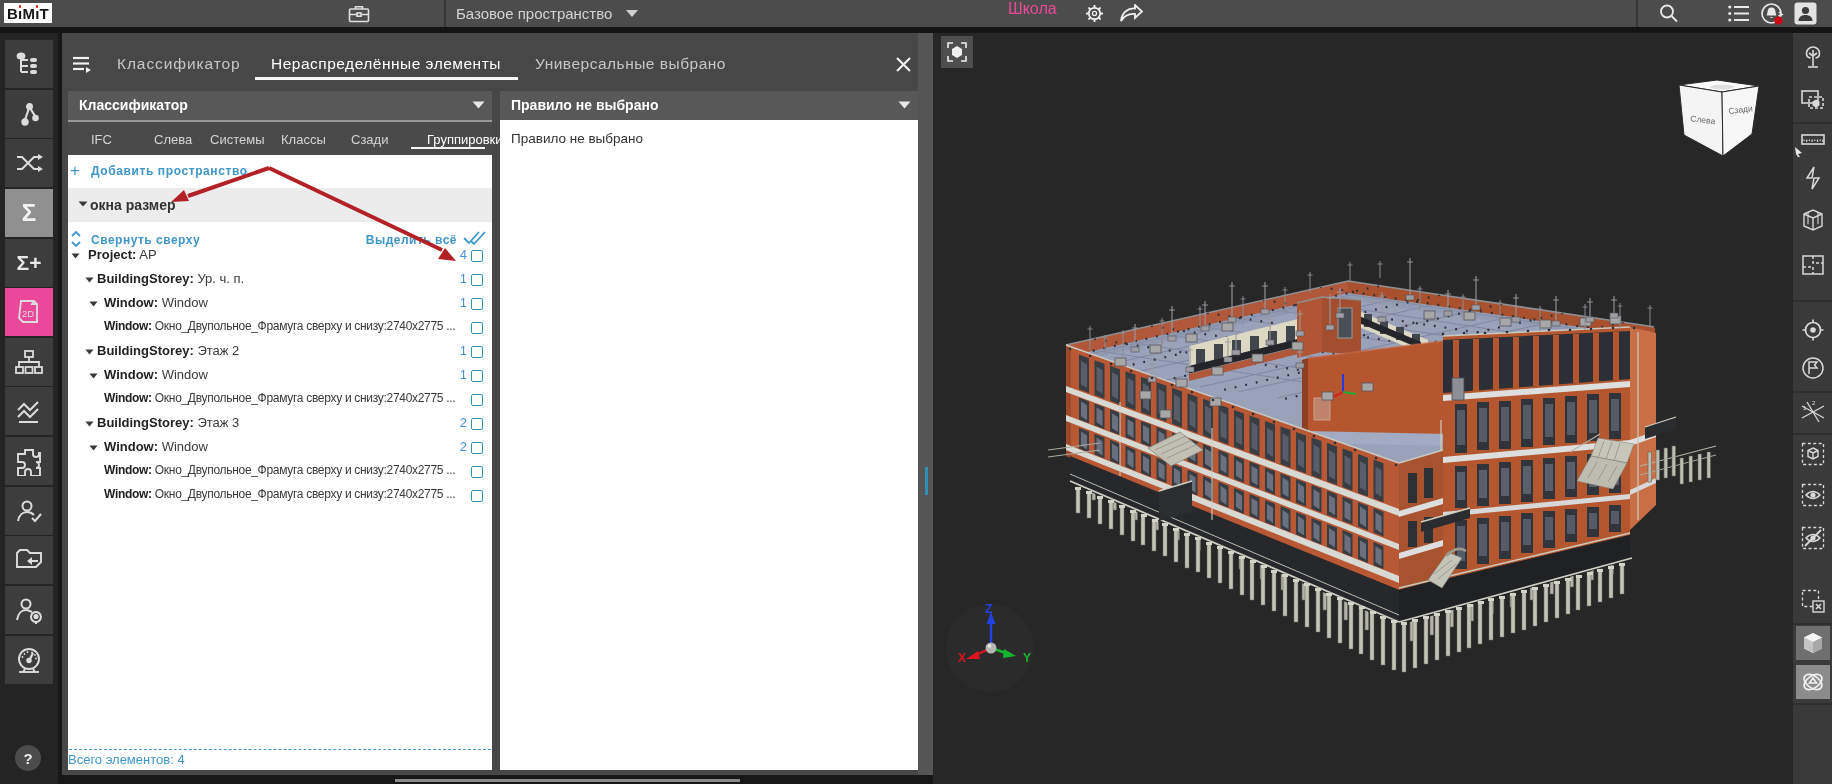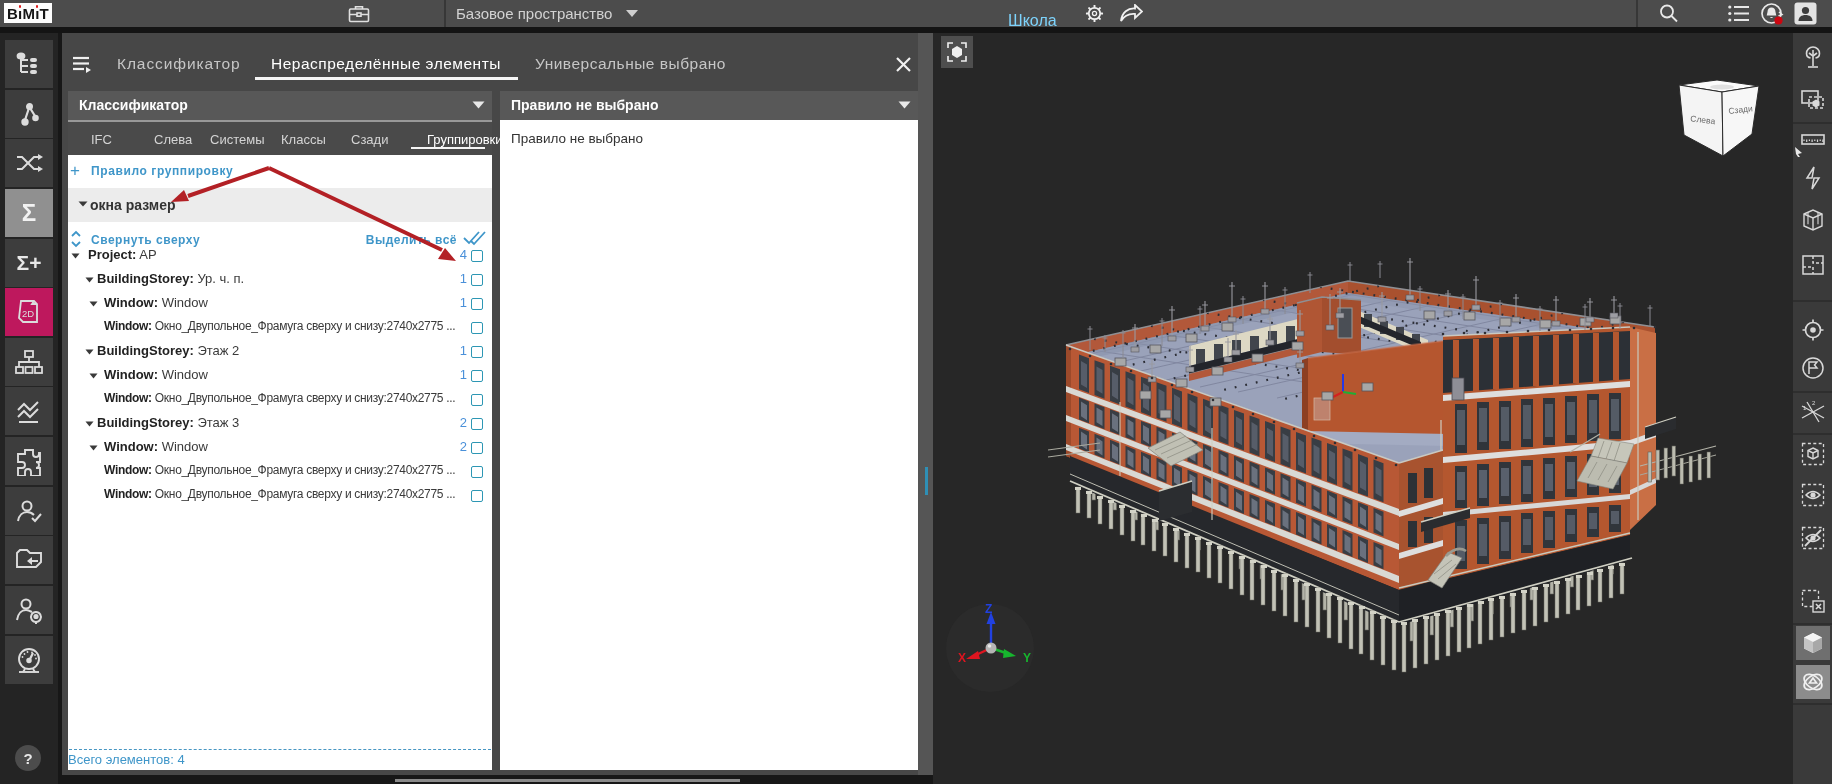--- a/index.html
+++ b/index.html
@@ -11,21 +11,21 @@
       <path d="M8.5,5 V2.8 h7 V5"></path>
       <path d="M2.5,10.5 h7.5 M14,10.5 h7.5"></path>
       <rect x="10" y="9" width="4" height="3.2"></rect>
     </g>
   </svg>
 <div style="position:absolute;left:444px;top:0;width:2px;height:27px;background:#373737"></div>
 <div style="position:absolute;left:456px;top:0;height:27px;display:flex;align-items:center;font:15px 'Liberation Sans';color:#d2d2d2">Базовое пространство</div>
 <svg style="position:absolute;left:625px;top:9px" width="14" height="9">
     <polygon points="1,1 13,1 7,8" fill="#cfcfcf"></polygon>
   </svg>
-<div style="position:absolute;left:1008px;top:12px;height:18px;display:flex;align-items:center;font:16px 'Liberation Sans';color:#7dd3fc">Школа</div>
+<div style="position:absolute;left:1008px;top:0;height:18px;display:flex;align-items:center;font:16px 'Liberation Sans';color:#ec4899">Школа</div>
 <svg style="position:absolute;left:1085px;top:4px" width="19" height="19" viewBox="0 0 24 24">
     <circle cx="12" cy="12" r="7.2" fill="none" stroke="#f0f0f0" stroke-width="2.2"></circle>
     <rect x="10.75" y="1.2" width="2.5" height="3.6" rx="0.7" fill="#f0f0f0" transform="rotate(0 12 12)"></rect>
     <rect x="10.75" y="1.2" width="2.5" height="3.6" rx="0.7" fill="#f0f0f0" transform="rotate(45 12 12)"></rect>
     <rect x="10.75" y="1.2" width="2.5" height="3.6" rx="0.7" fill="#f0f0f0" transform="rotate(90 12 12)"></rect>
     <rect x="10.75" y="1.2" width="2.5" height="3.6" rx="0.7" fill="#f0f0f0" transform="rotate(135 12 12)"></rect>
     <rect x="10.75" y="1.2" width="2.5" height="3.6" rx="0.7" fill="#f0f0f0" transform="rotate(180 12 12)"></rect>
     <rect x="10.75" y="1.2" width="2.5" height="3.6" rx="0.7" fill="#f0f0f0" transform="rotate(225 12 12)"></rect>
     <rect x="10.75" y="1.2" width="2.5" height="3.6" rx="0.7" fill="#f0f0f0" transform="rotate(270 12 12)"></rect>
     <rect x="10.75" y="1.2" width="2.5" height="3.6" rx="0.7" fill="#f0f0f0" transform="rotate(315 12 12)"></rect>
@@ -103,21 +103,21 @@
         <polygon points="24,18 29,21 24,24"></polygon>
       </g>
     </svg>
   </div>
 <div style="position:absolute;left:5px;top:189px;width:48px;height:48px;background:#909090;display:flex;align-items:center;justify-content:center">
     <div style="font:bold 24px 'Liberation Sans';color:#f2f2f2;line-height:28px">Σ</div>
   </div>
 <div style="position:absolute;left:5px;top:239px;width:48px;height:48px;background:#3d3d3d;display:flex;align-items:center;justify-content:center">
     <div style="font:bold 21px 'Liberation Sans';color:#e8e8e8;line-height:28px">Σ+</div>
   </div>
-<div style="position:absolute;left:5px;top:288px;width:48px;height:48px;background:#be185d;display:flex;align-items:center;justify-content:center">
+<div style="position:absolute;left:5px;top:288px;width:48px;height:48px;background:#ec4899;display:flex;align-items:center;justify-content:center">
     <svg width="30" height="30" viewBox="0 0 30 30">
       <g stroke="#dcdcdc" stroke-width="1.8" fill="none">
         <path d="M7,4 h13 l3,3 v18 h-14 l-4,-4 z"></path>
         <path d="M20,4 l-2,3 h5"></path>
       </g>
       <text x="8" y="20" font-size="9.5" fill="#dcdcdc" font-family="Liberation Sans">2D</text>
     </svg>
   </div>
 <div style="position:absolute;left:5px;top:338px;width:48px;height:48px;background:#3d3d3d;display:flex;align-items:center;justify-content:center">
     <svg width="30" height="30" viewBox="0 0 30 30">
@@ -221,21 +221,21 @@
 <div style="position:absolute;left:68px;top:122px;width:424px;height:33px;background:#4a4a4a"></div>
 <div style="position:absolute;left:91px;top:132px;font:13px 'Liberation Sans';color:#d4d4d4">IFC</div>
 <div style="position:absolute;left:154px;top:132px;font:13px 'Liberation Sans';color:#d4d4d4">Слева</div>
 <div style="position:absolute;left:210px;top:132px;font:13px 'Liberation Sans';color:#d4d4d4">Системы</div>
 <div style="position:absolute;left:281px;top:132px;font:13px 'Liberation Sans';color:#d4d4d4">Классы</div>
 <div style="position:absolute;left:351px;top:132px;font:13px 'Liberation Sans';color:#d4d4d4">Сзади</div>
 <div style="position:absolute;left:427px;top:132px;font:13px 'Liberation Sans';color:#ffffff">Группировки</div>
 <div style="position:absolute;left:411px;top:147px;width:74px;height:2px;background:#f5f5f5"></div>
 <div style="position:absolute;left:68px;top:155px;width:424px;height:615px;background:#ffffff"></div>
 <div style="position:absolute;left:70px;top:161px;width:17px;height:17px;font:300 17px 'Liberation Sans';color:#3f96c9">+</div>
-<div style="position:absolute;left:91px;top:164px;font:bold 12px 'Liberation Sans';color:#3f96c9;letter-spacing:0.6px">Правило группировку</div>
+<div style="position:absolute;left:91px;top:164px;font:bold 12px 'Liberation Sans';color:#3f96c9;letter-spacing:0.6px">Добавить пространство</div>
 <div style="position:absolute;left:68px;top:188px;width:424px;height:34px;background:#ececec"></div>
 <svg style="position:absolute;left:78px;top:201px" width="10" height="6">
     <polygon points="0.5,0.5 9.5,0.5 5,5.5" fill="#3a3a3a"></polygon>
   </svg>
 <div style="position:absolute;left:90px;top:197px;font:bold 14px 'Liberation Sans';color:#333">окна размер</div>
 <svg style="position:absolute;left:70px;top:230px" width="12" height="18" viewBox="0 0 12 18">
     <g fill="none" stroke="#3f96c9" stroke-width="1.8">
       <path d="M2,6 L6,2 L10,6"></path>
       <path d="M2,12 L6,16 L10,12"></path>
     </g>

